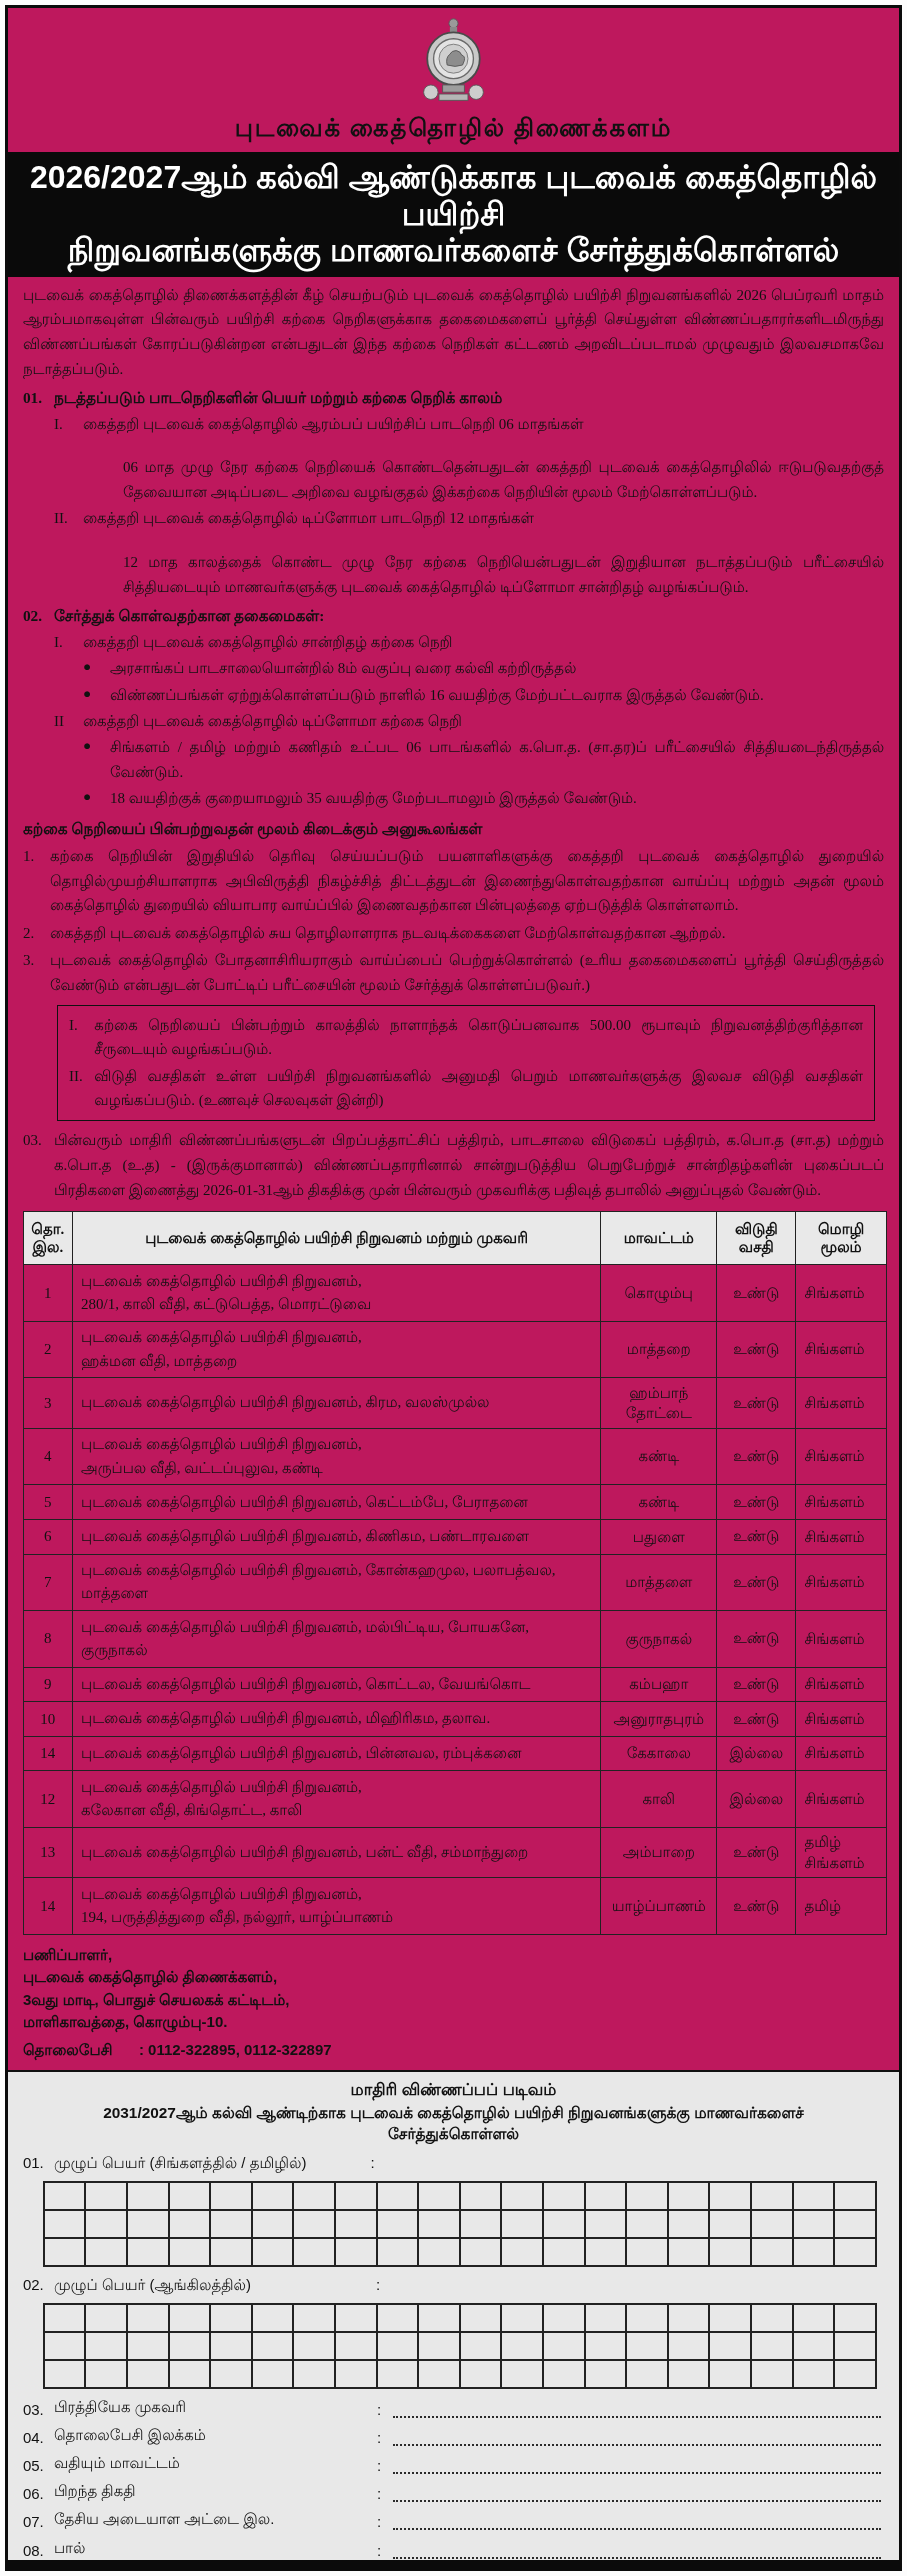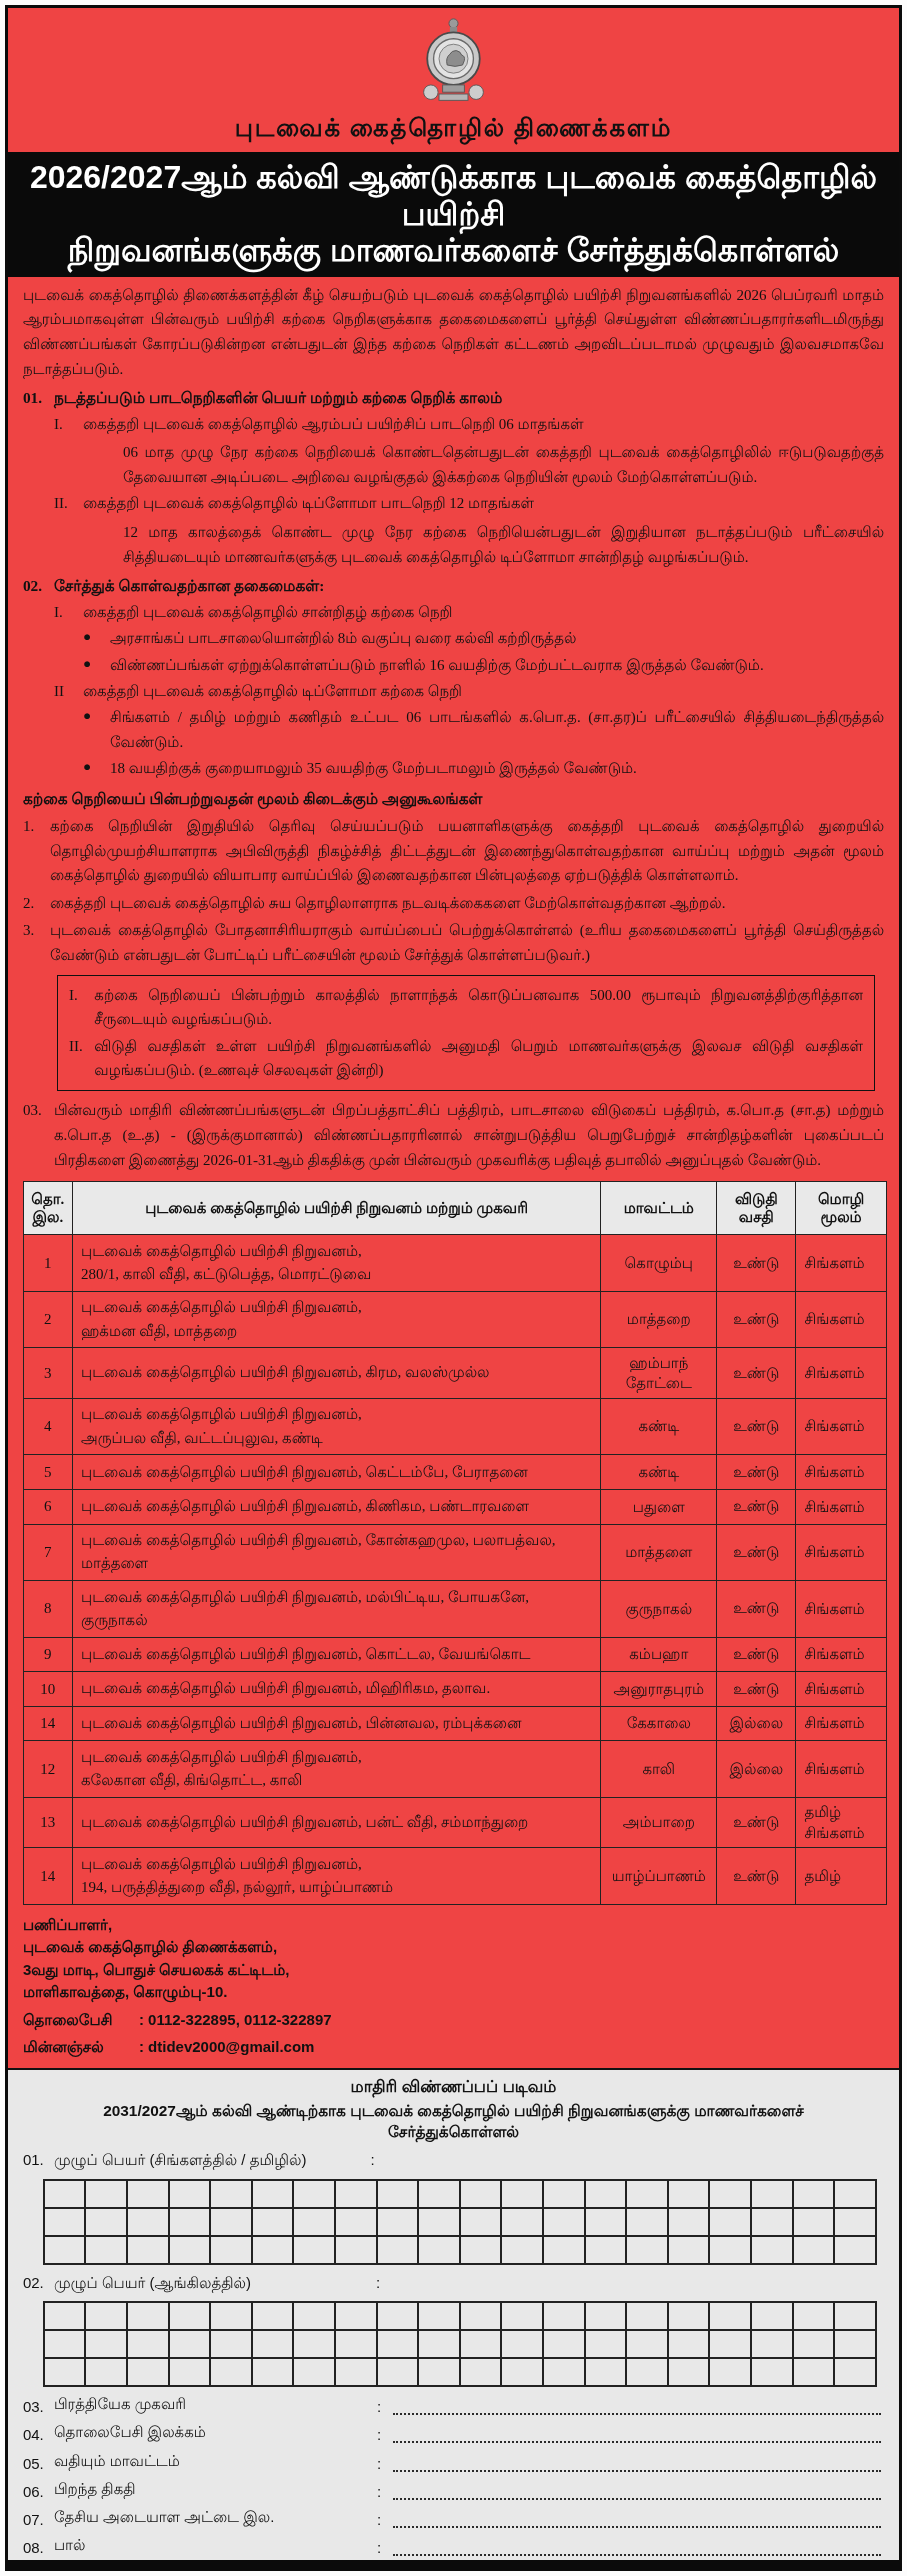--- a/index.html
+++ b/index.html
@@ -8,21 +8,21 @@
     height:2576px;
     background:#fdfdfd;
     font-family:"Liberation Serif","DejaVu Serif",serif;
     color:#111;
     position:relative;
   }
   .page {
     position:absolute; inset:5.4px;
     border:3.6px solid #0b0b0b;
     border-bottom:11.8px solid #0b0b0b;
-    background:#ef4444;
+    background:#be185d;
     display:flex; flex-direction:column;
     overflow:hidden;
   }
   
   .doc-header { text-align:center; padding-top:7.3px; }
   .emblem { display:inline-block; }
   .dept-title {
     font-size:24.5px; font-weight:bold; letter-spacing:1.8px;
     margin-top:5.4px; margin-bottom:7.3px;
   }
@@ -33,21 +33,21 @@
     font-family:"Liberation Sans","DejaVu Sans",sans-serif;
   }
   .banner div { font-size:32px; font-weight:bold; line-height:1.15; }
   
   .body-area { padding:5.4px 14.5px 0; font-size:15px; line-height:1.64; }
   .para { text-align:justify; }
   .sec-head { display:flex; font-weight:bold; font-size:15.4px; margin-top:3.6px; }
   .sec-head .no { width:31px; flex:none; }
   .roman-item { display:flex; margin-left:31px; margin-top:1.8px; }
   .roman-item .rn { width:29px; flex:none; }
-  .roman-desc { margin-left:100px; text-align:justify; margin-top:4px; }
+  .roman-desc { margin-left:100px; text-align:justify; margin-top:19px; }
   .bullet-item { display:flex; margin-left:60px; margin-top:1.8px; }
   .bullet-item .b { width:27px; flex:none; font-size:13.6px; }
   .bullet-item .bt { flex:1; text-align:justify; }
   .plain-head { font-weight:bold; font-size:15.4px; margin-top:5.4px; }
   .num-item { display:flex; margin-top:2.7px; }
   .num-item .no { width:27px; flex:none; }
   .num-item .tx { flex:1; text-align:justify; }
   
   .info-box {
     border:1.8px solid #111; margin:7.3px 9px 7.3px 34px; padding:5.4px 11px 7.3px;
@@ -363,24 +363,20 @@
     <div>
 
     <div>புடவைக் கைத்தொழில் திணைக்களம்,</div>
         <div>3வது மாடி, பொதுச் செயலகக் கட்டிடம்,</div>
         <div>மாளிகாவத்தை, கொழும்பு-10.</div>
       </div>
     <div class="contact-row">
       <span class="cl">தொலைபேசி</span>
       <span>:  0112-322895,  0112-322897</span>
     </div>
-    <div class="contact-row">
-      <span class="cl">மின்னஞ்சல்</span>
-      <span>:  dtidev2000@gmail.com</span>
-    </div>
   </div>
 
   <div class="form-section">
     <div class="form-title">மாதிரி விண்ணப்பப் படிவம்</div>
     <div class="form-subtitle">2031/2027ஆம் கல்வி ஆண்டிற்காக புடவைக் கைத்தொழில் பயிற்சி நிறுவனங்களுக்கு மாணவர்களைச் சேர்த்துக்கொள்ளல்</div>
 
     <div class="grid-label">
       <span class="fno">01.</span>
       <span>முழுப் பெயர் (சிங்களத்தில் / தமிழில்)</span>
       <span class="fcolon">:</span>

